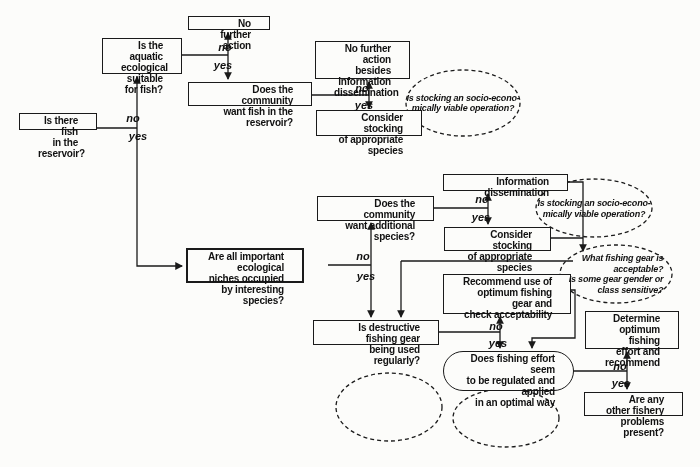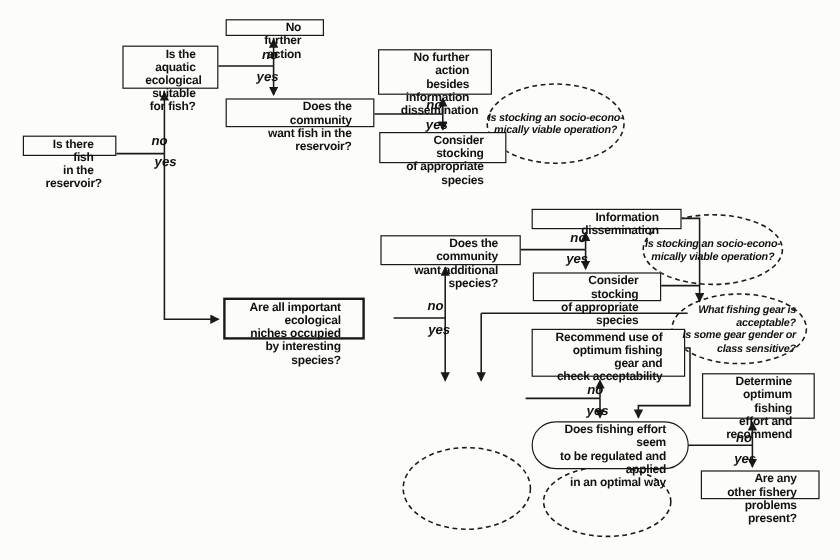--- a/index.html
+++ b/index.html
@@ -96,20 +96,22 @@
   <div class="node" style="left:317px;top:196px;width:117px;height:25px;">Does the community
 want additional species?</div>
   <div class="node" style="left:444px;top:227px;width:107px;height:24px;">Consider stocking
 of appropriate species</div>
   <div class="node" style="left:186px;top:248px;width:118px;height:35px;border-width:2px;">Are all important  ecological
 niches occupied by interesting
 species?</div>
   <div class="node" style="left:443px;top:274px;width:128px;height:40px;">Recommend use of
 optimum fishing gear  and
 check acceptability</div>
+  <div class="node" style="left:313px;top:320px;width:126px;height:25px;">Is destructive fishing gear
+being used regularly?</div>
   <div class="node" style="left:443px;top:351px;width:131px;height:40px;border-radius:20px;">Does fishing effort seem
 to be regulated and applied
 in an optimal way</div>
   <div class="node" style="left:585px;top:311px;width:94px;height:38px;">Determine optimum
 fishing effort and
 recommend</div>
   <div class="node" style="left:584px;top:392px;width:99px;height:24px;">Are any other fishery
 problems present?</div>
 
   <div class="annotation" style="left:406px;top:70px;width:114px;height:66px;">Is stocking an socio-econo-

